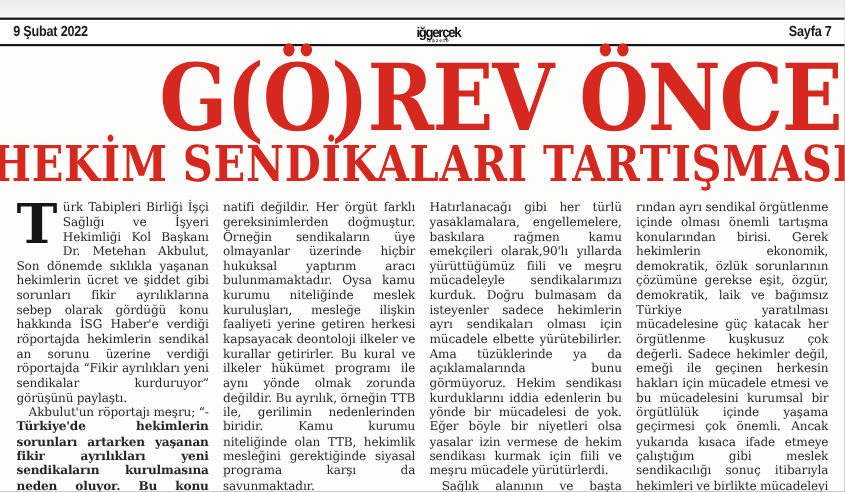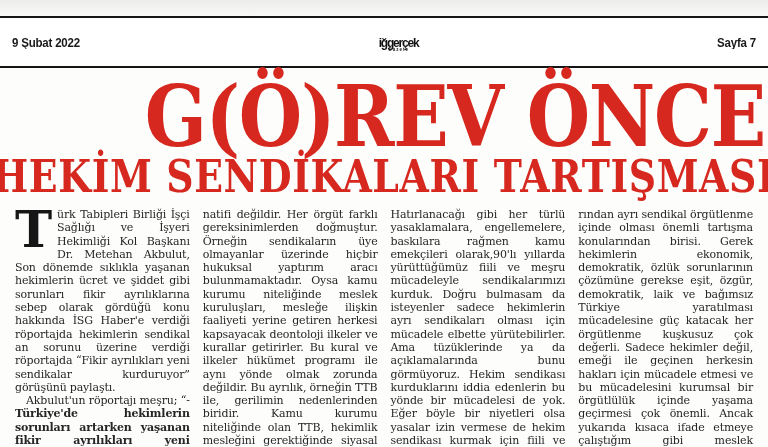--- a/index.html
+++ b/index.html
@@ -17,21 +17,21 @@
     background:linear-gradient(#ececea,#f9f9f8);
   }
   .masthead{
     height:22px;
     border-top:2px solid #161616;
     border-bottom:2px solid #161616;
     background:#fff;
     display:flex;
     align-items:center;
     justify-content:space-between;
-    padding:13px 12px;
+    padding:0 12px;
     font-family:"Liberation Sans","DejaVu Sans",sans-serif;
     gap:28px;
   }
   .masthead .date, .masthead .pageno{
     font-size:11.5px;
     font-weight:bold;
     color:#1a1a1a;
     letter-spacing:-0.2px;
     transform:scaleY(1.15);
   }

